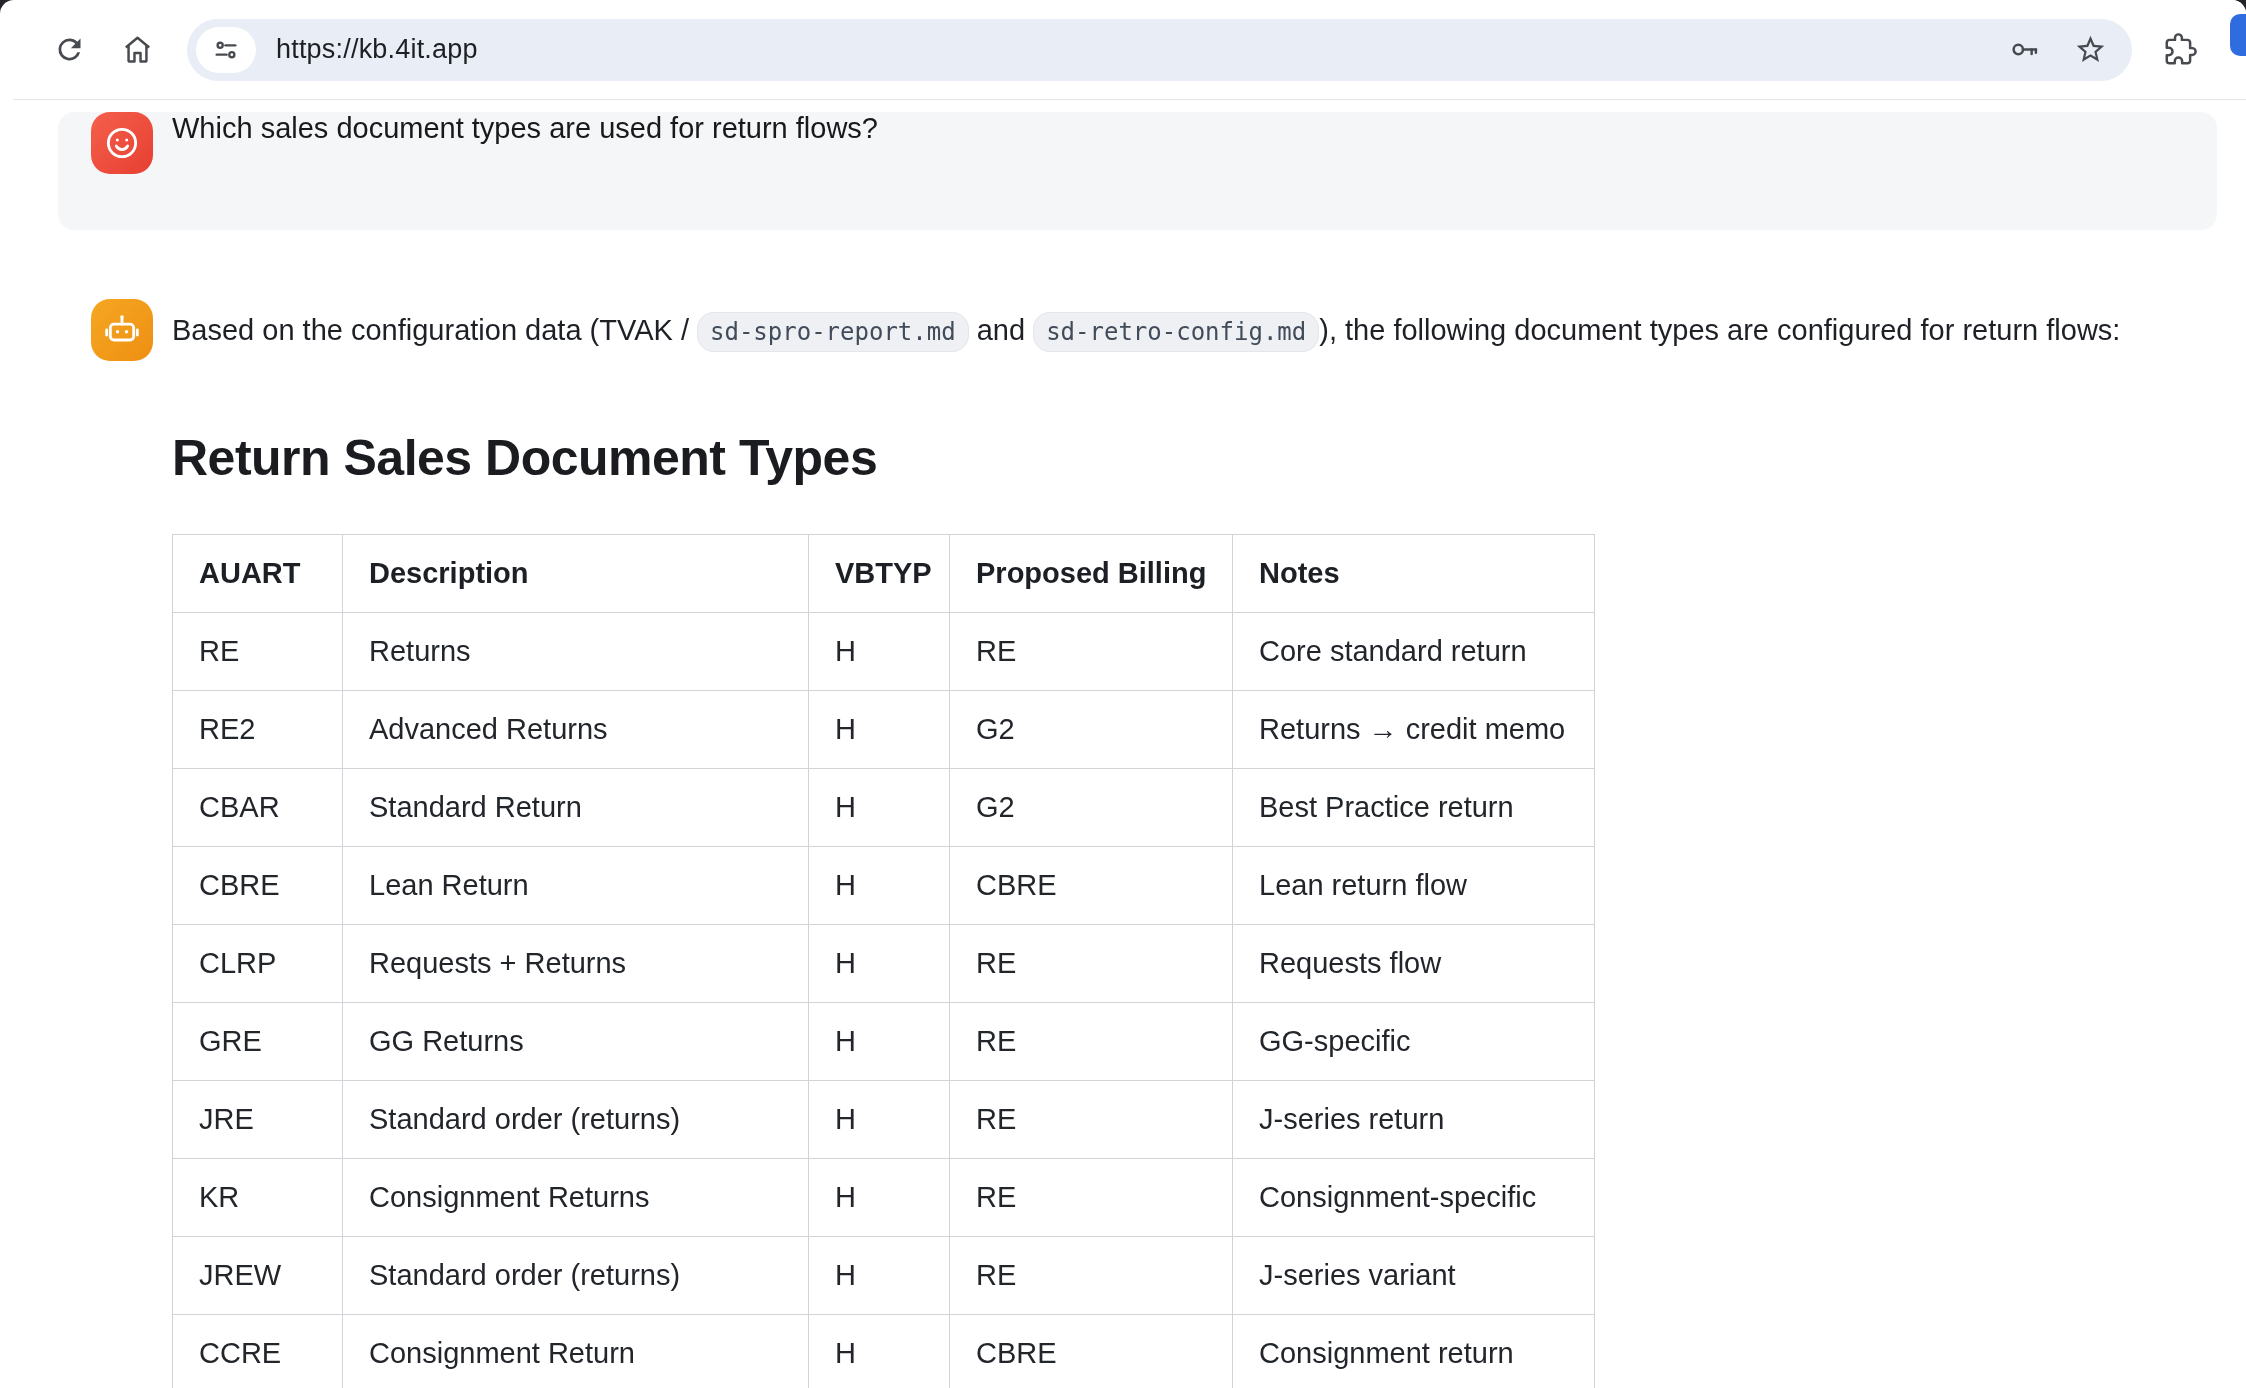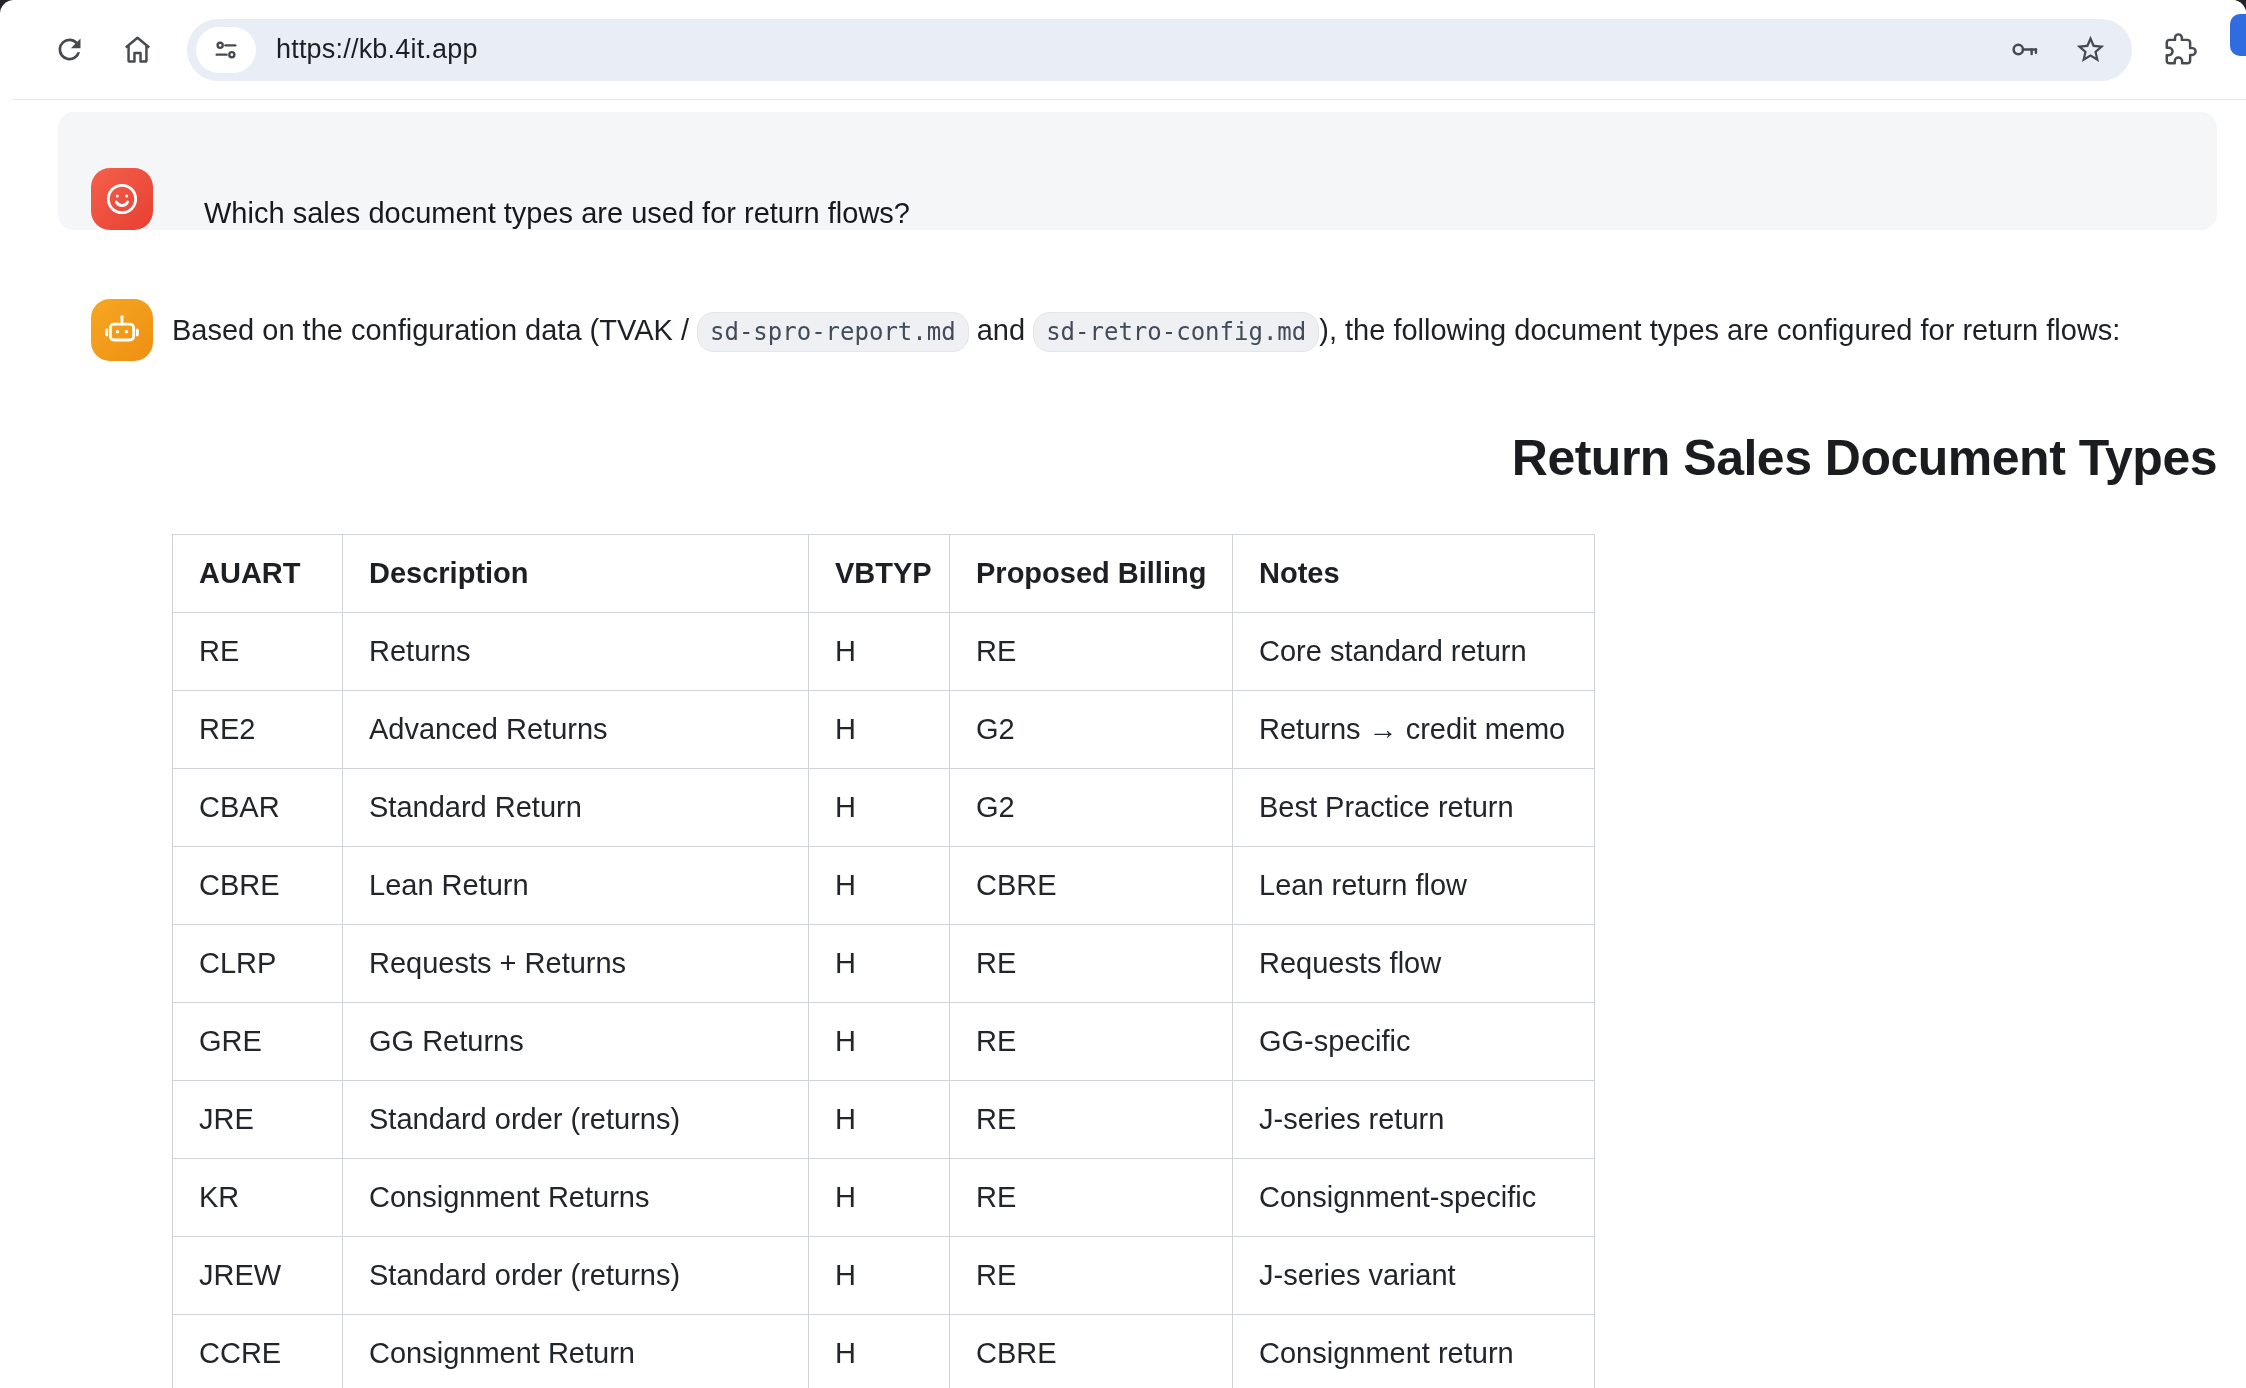--- a/index.html
+++ b/index.html
@@ -41,42 +41,42 @@
   .omni-actions .icon-btn{width:40px;height:40px;}
   .btn-extensions{margin-left:22px;}
   .profile-sliver{
     position:absolute;right:0;top:14px;width:16px;height:42px;
     background:#2f6ce0;border-radius:10px 0 0 10px;cursor:pointer;border:none;padding:0;
   }
   
   .content{padding:12px 29px 0 58px;box-sizing:border-box;}
   .user-msg{
     background:#f5f6f8;border-radius:16px;height:118px;
-    display:flex;align-items:flex-end;padding-left:33px;box-sizing:border-box;gap:32px;
+    display:flex;align-items:flex-start;padding-left:33px;box-sizing:border-box;
   }
   .avatar{
     width:62px;height:62px;border-radius:19px;flex:0 0 auto;
     display:flex;align-items:center;justify-content:center;
   }
   .avatar svg{width:40px;height:40px;display:block;}
   .avatar-user{background:linear-gradient(135deg,#f4604c,#e73f32);}
   .avatar-bot{background:linear-gradient(135deg,#f6a722,#ee8f13);}
   .user-text{margin-left:19px;font-size:29px;color:#17191c;}
   .assistant{margin-top:69px;}
   .assistant-head{display:flex;align-items:center;padding-left:33px;}
   .assistant-intro{margin-left:19px;font-size:29px;color:#1d2025;}
   .code-chip{
     font-family:"DejaVu Sans Mono","Liberation Mono",monospace;
     font-size:24px;color:#414b59;background:#eef0f3;border:1px solid #e4e7ea;
     border-radius:17px;padding:5px 12px;white-space:nowrap;
   }
   .assistant-body{padding-left:114px;}
   .doc-heading{
     margin:69px 0 12px 0;font-size:50px;line-height:1.15;font-weight:800;
-    color:#1a1c20;letter-spacing:-.5px;text-align:right;
+    color:#1a1c20;letter-spacing:-.5px;
   }
   table.doc-table{
     margin-top:46px;border-collapse:collapse;table-layout:fixed;width:1422px;
     font-size:29px;color:#22262b;
   }
   .doc-table th,.doc-table td{
     border:1px solid #d0d4d9;height:78px;padding:0 26px;text-align:left;
     box-sizing:border-box;white-space:nowrap;overflow:hidden;vertical-align:middle;
     font-weight:400;
     margin-left:8px;

